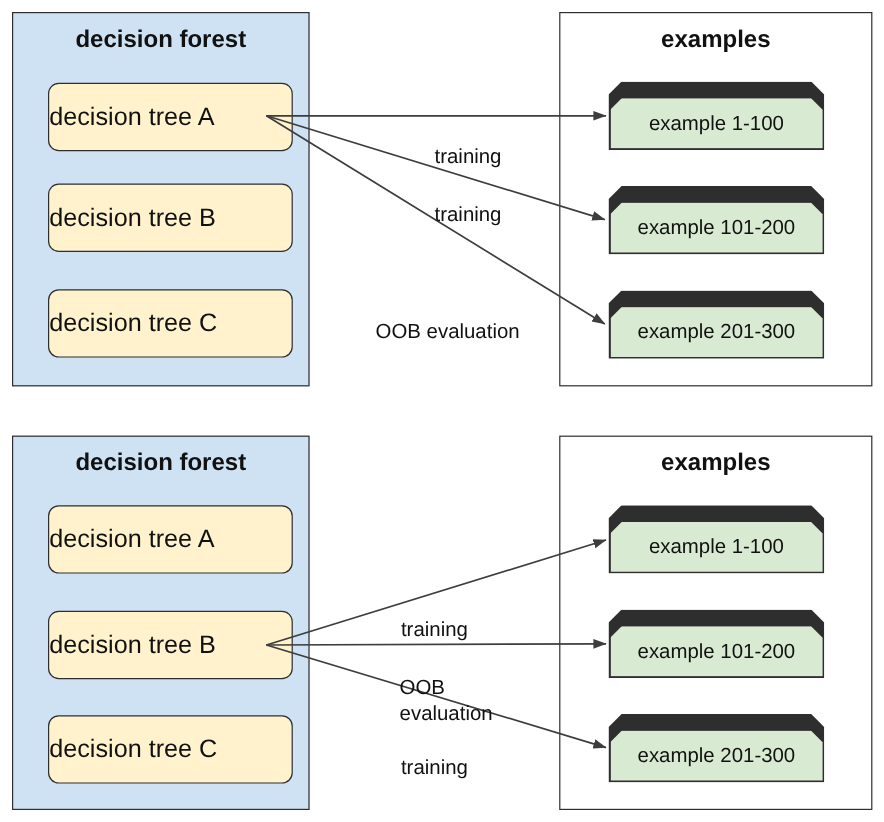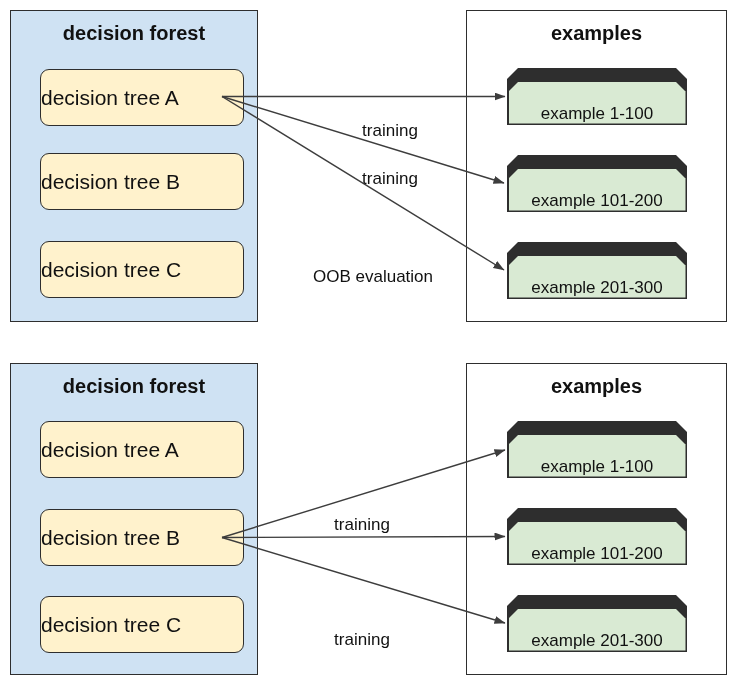--- a/index.html
+++ b/index.html
@@ -31,21 +31,21 @@
     display:flex;align-items:center;justify-content:flex-start;font-size:21px;
   }
   .example-node{
     position:absolute;left:507px;width:180px;height:57px;
     background:var(--border);
     clip-path:polygon(11px 0,calc(100% - 11px) 0,100% 11px,100% 100%,0 100%,0 11px);
   }
   .example-node-inner{
     position:absolute;inset:1.5px;background:var(--example-fill);
     clip-path:polygon(10px 0,calc(100% - 10px) 0,100% 10px,100% 100%,0 100%,0 10px);
-    display:flex;align-items:flex-end;justify-content:center;font-size:17px;margin-top:12px;
+    display:flex;align-items:center;justify-content:center;font-size:17px;margin-top:12px;
   }
   .arrow-layer{position:absolute;left:0;top:0;pointer-events:none;}
   .arrow-label{
     position:absolute;font-size:17px;line-height:22px;white-space:pre-line;margin-top:48px;
   }
   .centered{transform:translate(-50%,-50%);text-align:center;white-space:nowrap;}
   .vcentered{transform:translate(0,-50%);text-align:left;}
   .lbl-p1-a1{left:390px;top:83px;}
   .lbl-p1-a2{left:390px;top:131px;}
   .lbl-p1-a3{left:373px;top:229px;}
@@ -136,15 +136,17 @@
 
     <line x1="222" y1="537.5" x2="505" y2="450" marker-end="url(#ah)"></line>
     <line x1="222" y1="537.5" x2="505" y2="536.5" marker-end="url(#ah)"></line>
     <line x1="222" y1="537.5" x2="505" y2="623" marker-end="url(#ah)"></line>
   </svg>
 
   <span class="arrow-label centered lbl-p1-a1">training</span>
   <span class="arrow-label centered lbl-p1-a2">training</span>
   <span class="arrow-label centered lbl-p1-a3">OOB evaluation</span>
   <span class="arrow-label centered lbl-p2-a1">training</span>
+  <span class="arrow-label vcentered lbl-p2-a2">OOB
+evaluation</span>
   <span class="arrow-label centered lbl-p2-a3">training</span>
 
 </div>
 
 </body></html>

